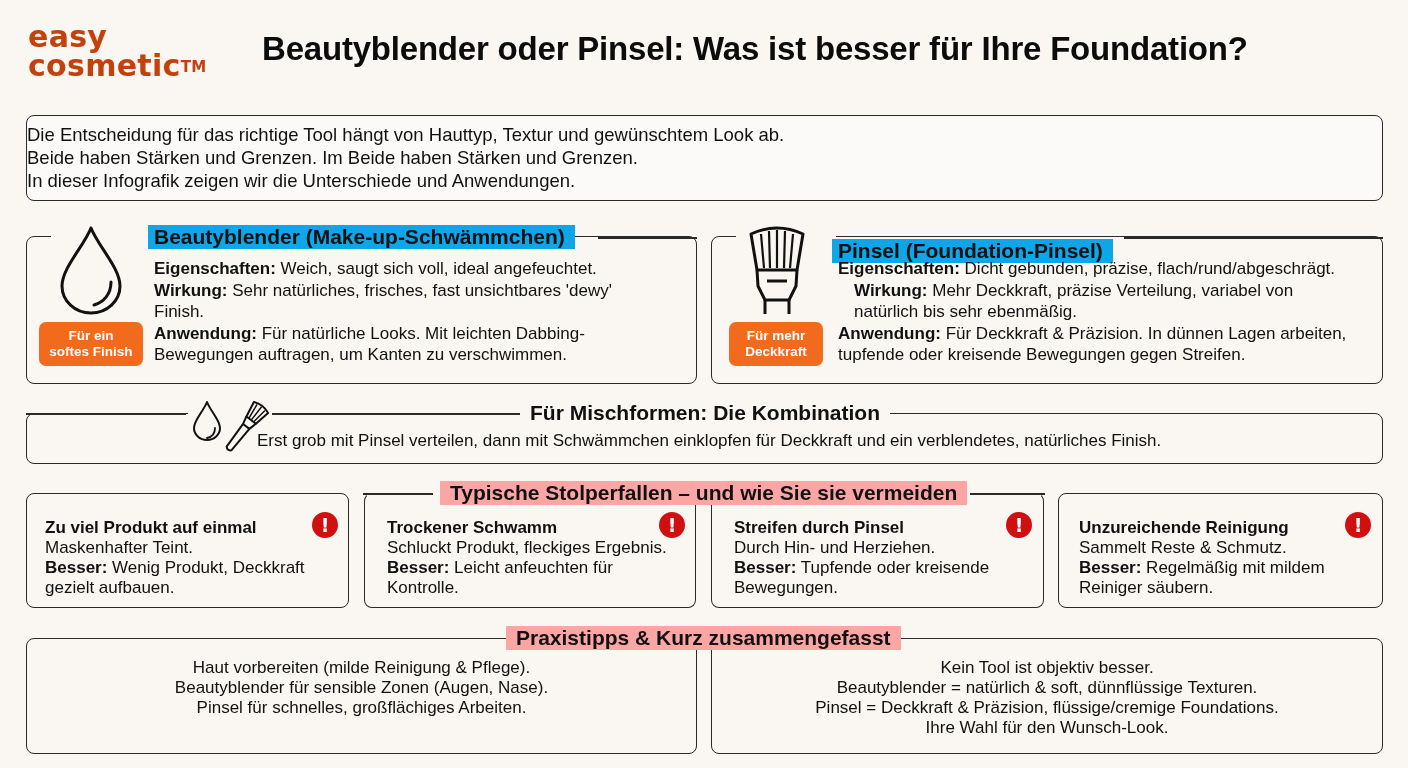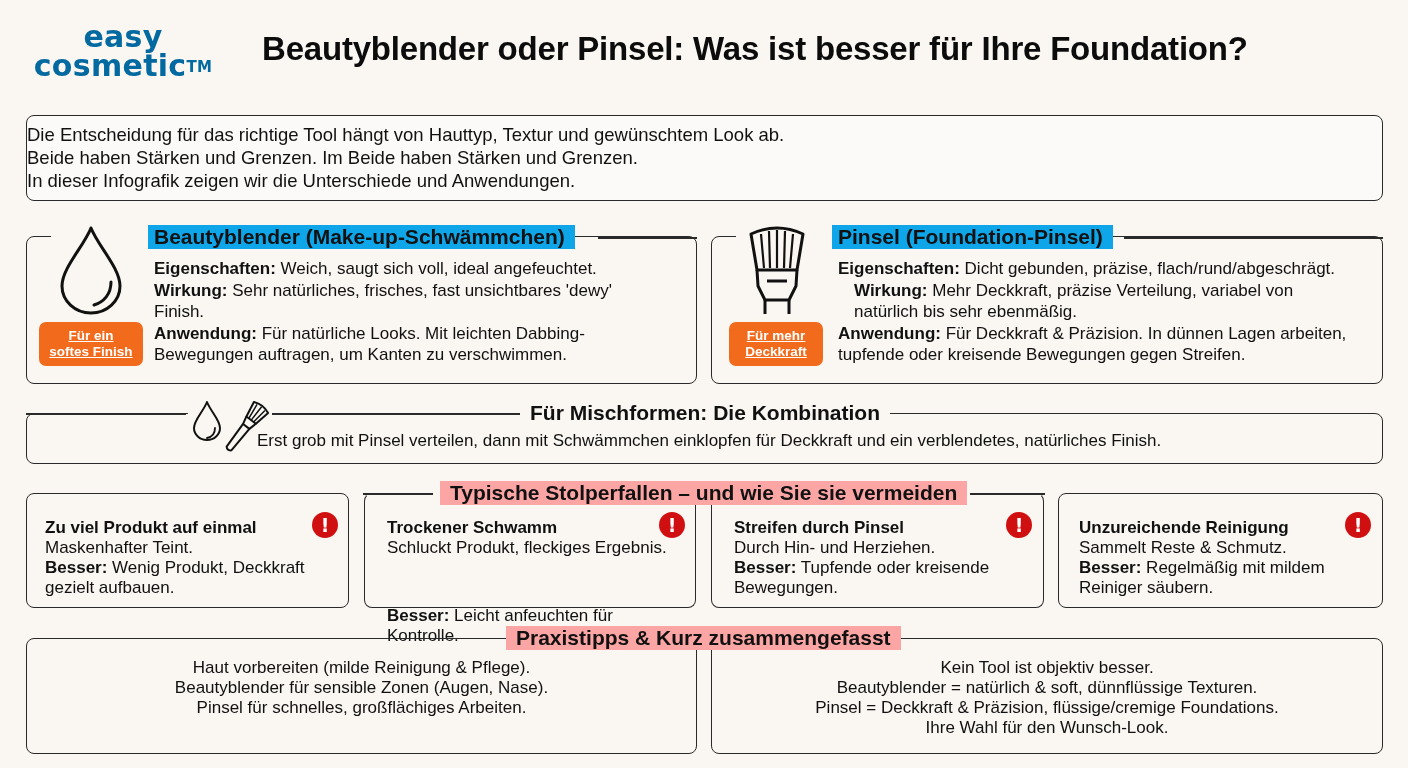--- a/index.html
+++ b/index.html
@@ -7,42 +7,42 @@
   body {
     background: #faf6f2;
     font-family: "Liberation Sans", "DejaVu Sans", sans-serif;
     color: #111;
     position: relative;
     overflow: hidden;
   }
   .abs { position: absolute; }
 
   
-  .logo { left: 28px; top: 22px; width: 190px; font-family: "DejaVu Sans", sans-serif; font-weight: bold; color: #0369a1; font-size: 30px; line-height: 29px; letter-spacing: 0.3px; text-align: center; }
+  .logo { left: 28px; top: 22px; width: 190px; font-family: "DejaVu Sans", sans-serif; font-weight: bold; color: #c2410c; font-size: 30px; line-height: 29px; letter-spacing: 0.3px; }
   .logo .tm { font-size: 15px; vertical-align: top; position: relative; top: 2px; }
   .title { left: 262px; top: 30px; font-size: 33px; font-weight: bold; color: #0c0c0c; letter-spacing: -0.2px; white-space: nowrap; }
 
   
   .box { border: 1.5px solid #2a2a2a; border-radius: 8px; background: #fcfaf8; }
   .frame { border: 1.5px solid #2a2a2a; border-radius: 8px; }
 
   .intro { left: 26px; top: 115px; width: 1357px; height: 86px; font-size: 18.5px; line-height: 23px; padding-top: 7px; }
 
   
   .card { top: 236px; height: 148px; }
   .card-left { left: 26px; width: 671px; }
   .card-right { left: 711px; width: 672px; }
   .card-top-gap { position: absolute; top: -3px; height: 6px; background: #faf6f2; }
 
   .card-heading { font-size: 21px; font-weight: bold; white-space: nowrap; background: #0ea5e9; padding: 0 10px 0 6px; }
   .card-body { font-size: 17px; line-height: 21px; }
   .card-body .row { margin-bottom: 1px; }
   .card-body b { font-weight: bold; }
 
-  .badge { background: #f26b1d; color: #fff; border-radius: 7px; text-align: center; font-weight: bold; font-size: 13.5px; line-height: 16px; padding: 6px 4px; text-decoration: underline; }
+  .badge { background: #f26b1d; color: #fff; border-radius: 7px; text-align: center; font-weight: bold; font-size: 13.5px; line-height: 16px; padding: 6px 4px; }
 
   
   .mix { left: 26px; top: 413px; width: 1357px; height: 51px; }
   .mix-heading { font-size: 21px; font-weight: bold; white-space: nowrap; background: #faf6f2; padding: 0 10px; }
   .mix-text { font-size: 17px; white-space: nowrap; }
 
   
   .pit { top: 493px; height: 115px; }
   .pit-title { font-size: 17px; font-weight: bold; }
   .pit-text { font-size: 17px; line-height: 20px; }
@@ -93,21 +93,21 @@
   <path d="M6 10 Q 32 -2 58 10 L 52 46 L 12 46 Z" fill="none" stroke="#111" stroke-width="3" stroke-linejoin="round"></path>
   <path d="M16 10 L 19 44 M 24 7 L 25 44 M 32 6 L 32 44 M 40 7 L 39 44 M 48 10 L 45 44" stroke="#111" stroke-width="2.2"></path>
   <path d="M12 46 L 13 62 L 20 76 L 44 76 L 51 62 L 52 46" fill="none" stroke="#111" stroke-width="3" stroke-linejoin="round"></path>
   <path d="M22 57 L 42 57" stroke="#111" stroke-width="3"></path>
   <path d="M20 76 L 20 90 M 44 76 L 44 90" stroke="#111" stroke-width="3"></path>
 </svg>
 <div class="abs badge" style="left:729px; top:322px; width:94px;">
   <div>Für mehr</div>
   <div>Deckkraft</div>
 </div>
-<div class="abs card-heading" style="left:832px; top:225px;text-align:right;">Pinsel (Foundation-Pinsel)</div>
+<div class="abs card-heading" style="left:832px; top:239px;text-align:right;">Pinsel (Foundation-Pinsel)</div>
 <div class="abs" style="left:1124px; top:237px; width:259px; height:1.5px; background:#2a2a2a;"></div>
 <div class="abs card-body" style="left:838px; top:258px; width:535px;">
   <div class="row"><b>Eigenschaften:</b><span> Dicht gebunden, präzise, flach/rund/abgeschrägt.</span></div>
   <div class="row" style="width:480px;margin-left:16px;"><b>Wirkung:</b><span> Mehr Deckkraft, präzise Verteilung, variabel von natürlich bis sehr ebenmäßig.</span></div>
   <div class="row" style="width:540px;"><b>Anwendung:</b><span> Für Deckkraft &amp; Präzision. In dünnen Lagen arbeiten, tupfende oder kreisende Bewegungen gegen Streifen.</span></div>
 </div>
 
 <div class="abs frame mix"></div>
 <div class="abs" style="left:188px; top:400px; width:340px; height:26px; background:#faf6f2;"></div>
 <div class="abs" style="left:26px; top:413px; width:160px; height:1.5px; background:#2a2a2a;"></div>
@@ -138,21 +138,21 @@
 <div class="abs" style="left:45px; top:518px; width:270px;">
   <div class="pit-title">Zu viel Produkt auf einmal</div>
   <div class="pit-text">Maskenhafter Teint.</div>
   <div class="pit-text"><b>Besser:</b><span> Wenig Produkt, Deckkraft gezielt aufbauen.</span></div>
 </div>
 <div class="abs warn" style="left:312px; top:512px;">!</div>
 
 <div class="abs" style="left:387px; top:518px; width:300px;">
   <div class="pit-title">Trockener Schwamm</div>
   <div class="pit-text">Schluckt Produkt, fleckiges Ergebnis.</div>
-  <div class="pit-text" style="width:250px;margin-top:48px;"><b>Besser:</b><span> Leicht anfeuchten für Kontrolle.</span></div>
+  <div class="pit-text" style="width:250px;"><b>Besser:</b><span> Leicht anfeuchten für Kontrolle.</span></div>
 </div>
 <div class="abs warn" style="left:659px; top:512px;">!</div>
 
 <div class="abs" style="left:734px; top:518px; width:280px;">
   <div class="pit-title">Streifen durch Pinsel</div>
   <div class="pit-text">Durch Hin- und Herziehen.</div>
   <div class="pit-text" style="width:265px;"><b>Besser:</b><span> Tupfende oder kreisende Bewegungen.</span></div>
 </div>
 <div class="abs warn" style="left:1006px; top:512px;">!</div>
 

